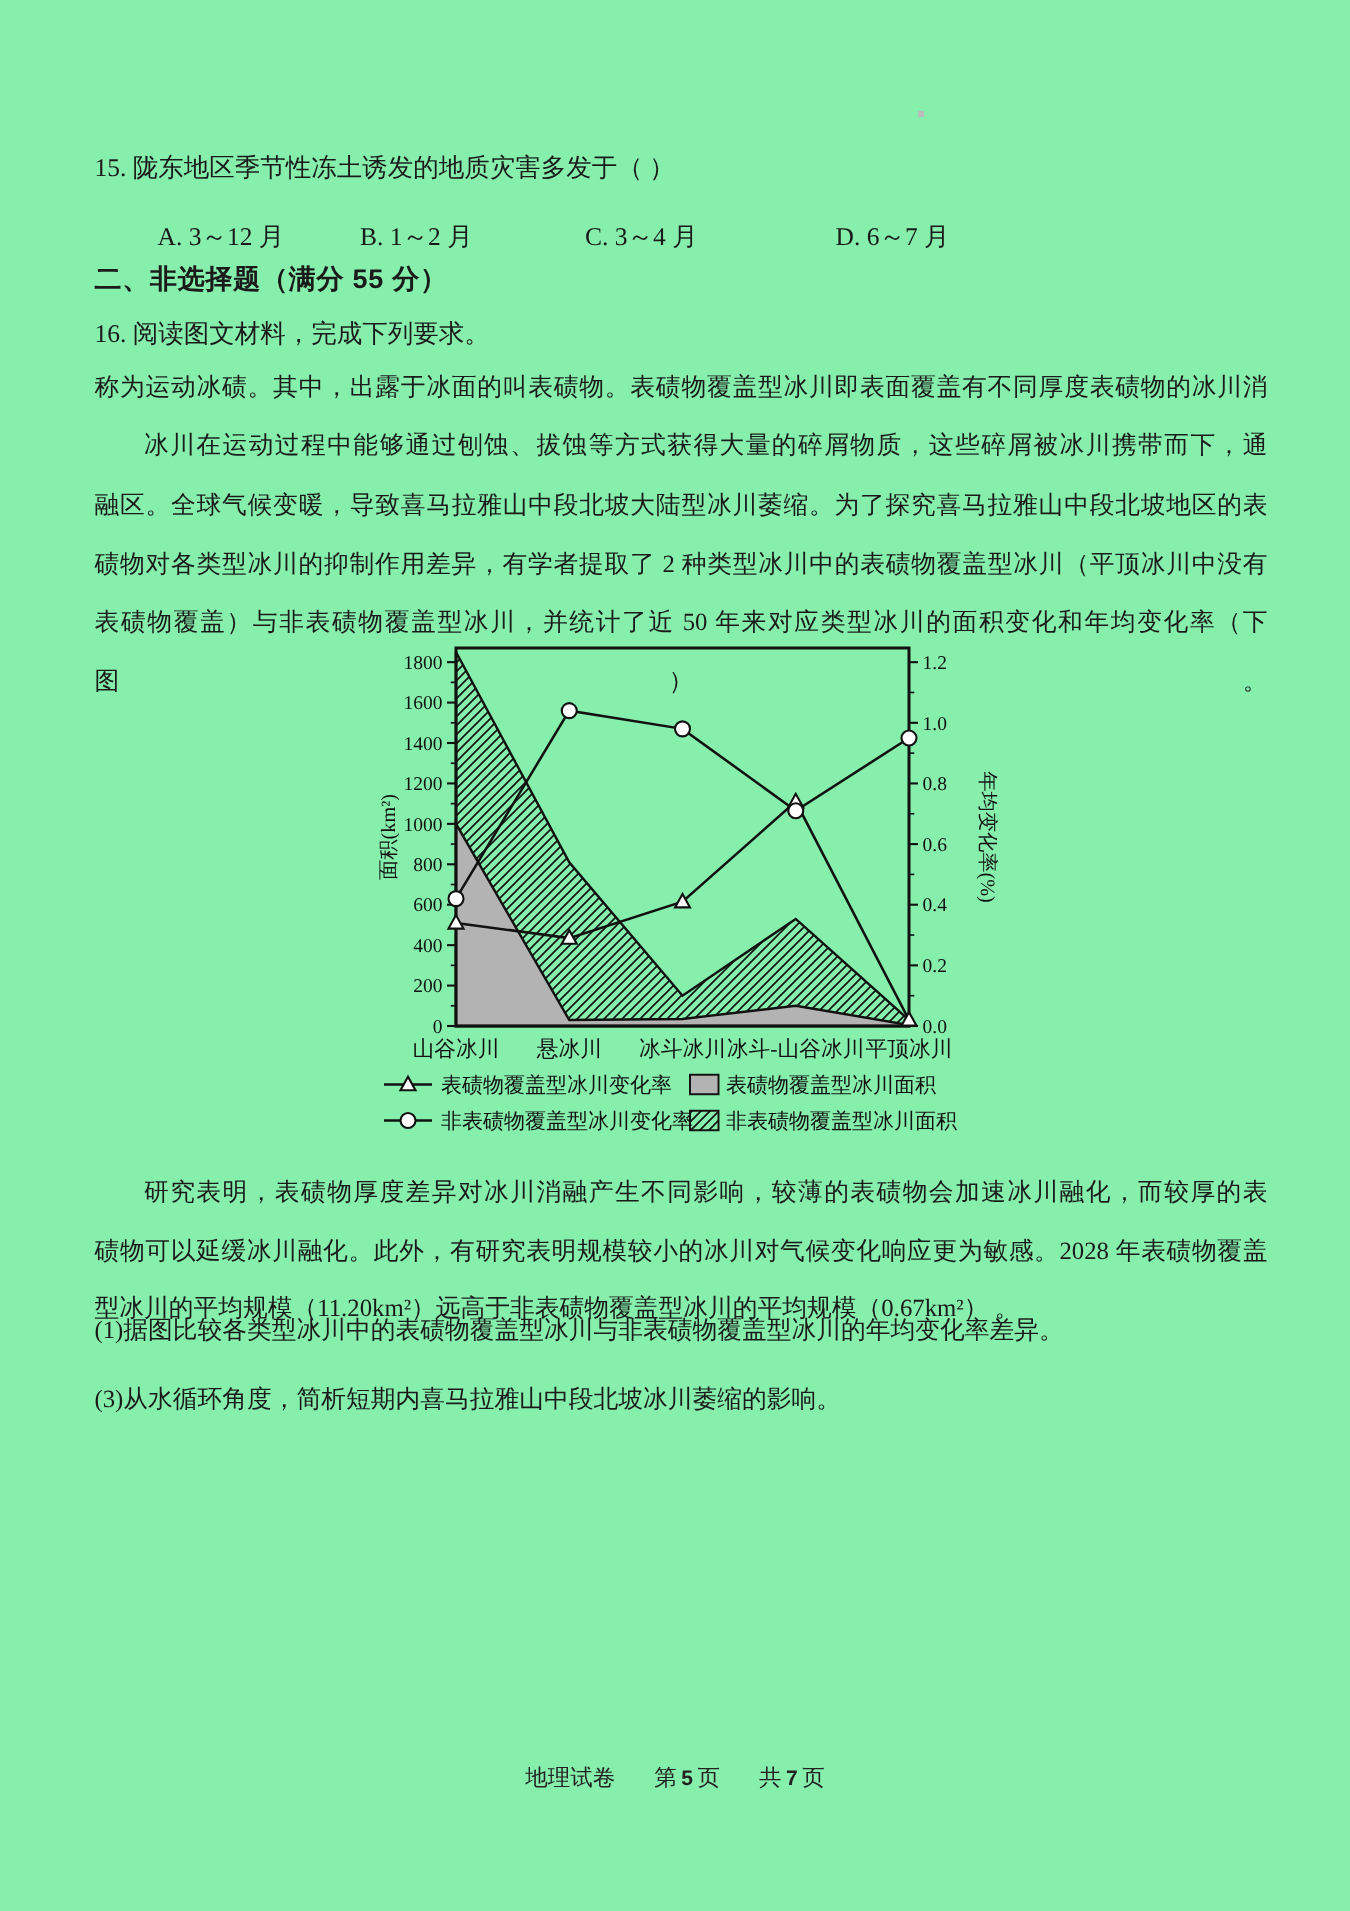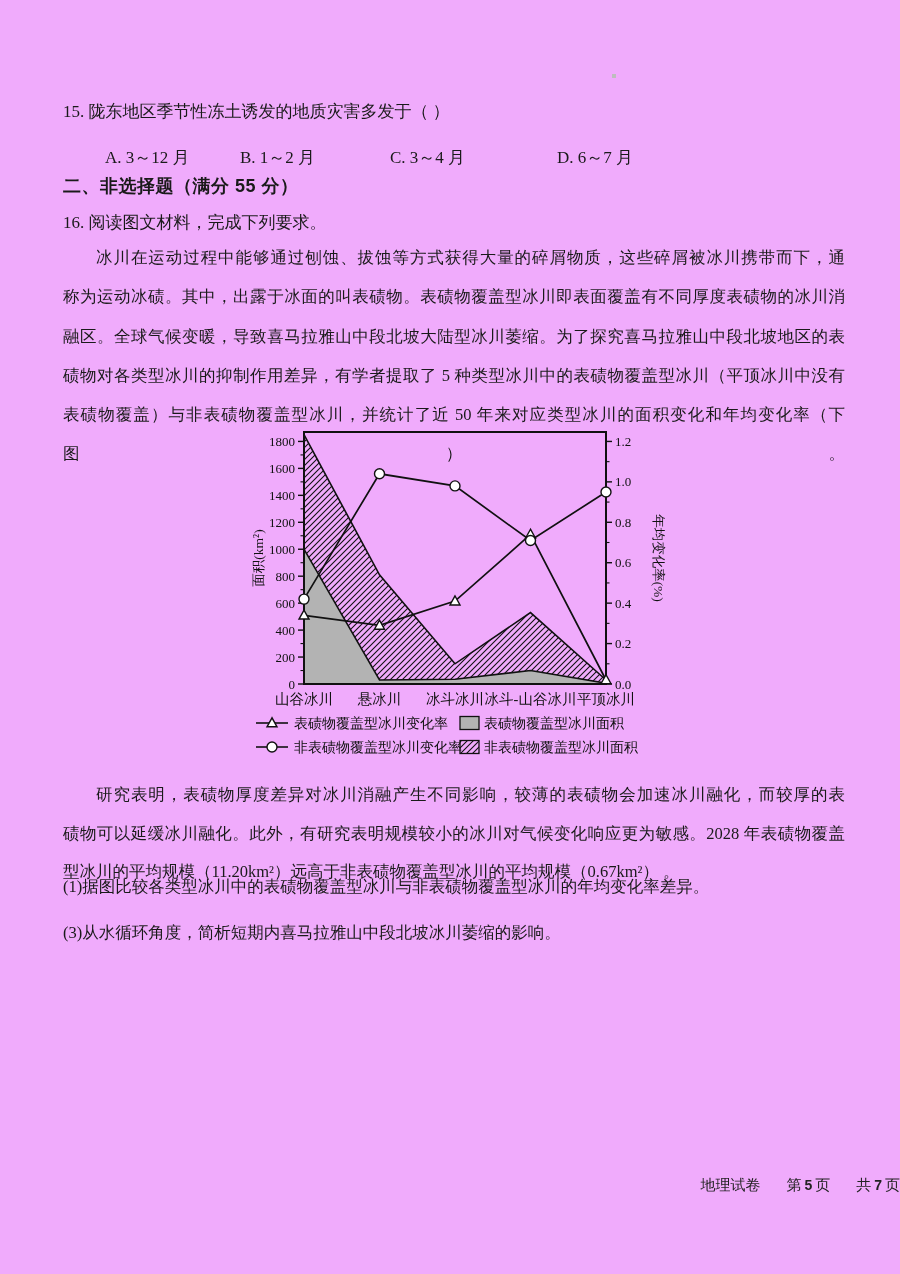--- a/index.html
+++ b/index.html
@@ -1,17 +1,17 @@
 <!DOCTYPE html>
 <html><head>
 <meta charset="utf-8">
 <style>
   html,body{margin:0;padding:0;background:#ffffff;}
   .page{
-    position:relative;width:900px;height:1274px;background:#f0abfc;overflow:hidden;
+    position:relative;width:900px;height:1274px;background:#86efac;overflow:hidden;
     font-family:"Liberation Serif","DejaVu Serif",serif;color:#1a1a1a;
   }
   .abs{position:absolute;}
   #speck{left:612px;top:74px;width:4px;height:4px;background:#bdbdbd;}
   #q15{left:63px;top:100px;font-size:17px;white-space:nowrap;}
   #options{left:63px;top:146px;width:782px;height:26px;font-size:17px;}
   #options span{position:absolute;white-space:nowrap;}
   #opt-a{left:42px;} #opt-b{left:177px;} #opt-c{left:327px;} #opt-d{left:494px;}
   #section-header{
     left:63px;top:174px;font-family:"Liberation Sans","DejaVu Sans",sans-serif;
@@ -23,21 +23,21 @@
   #para1 .pline{line-height:39.3px;}
   #para2{top:776px;}
   #para2 .pline{line-height:38.6px;}
   .pline{text-align:justify;text-align-last:justify;text-justify:inter-character;}
   .pline.noj{text-align:right;text-align-last:left;}
   .pline.ind{text-indent:2em;}
   #figure{left:248px;top:420px;width:420px;height:340px;}
   #figure svg{font-family:"Liberation Serif","DejaVu Serif",serif;fill:#111;}
   #subqs{left:63px;top:858px;width:782px;font-size:16.5px;}
   #subqs .sq{line-height:34.4px;white-space:nowrap;margin-top:12px;}
-  #footer{left:0;top:1176px;width:900px;text-align:right;font-size:15px;color:#222;}
+  #footer{left:0;top:1176px;width:900px;text-align:center;font-size:15px;color:#222;}
   #footer .gap{display:inline-block;width:26px;}
   #footer b{font-family:"Liberation Sans","DejaVu Sans",sans-serif;font-size:14px;padding:0 3px;}
 </style>
 </head>
 <body>
 
 <div class="page">
 
   <div class="abs" id="speck"></div>
 
@@ -48,24 +48,24 @@
     <span id="opt-b">B. 1～2 月</span>
     <span id="opt-c">C. 3～4 月</span>
     <span id="opt-d">D. 6～7 月</span>
   </div>
 
   <div class="abs" id="section-header">二、非选择题（满分 55 分）</div>
 
   <div class="abs" id="q16-intro">16. 阅读图文材料，完成下列要求。</div>
 
   <div class="abs para" id="para1">
+    <div class="pline">称为运动冰碛。其中，出露于冰面的叫表碛物。表碛物覆盖型冰川即表面覆盖有不同厚度表碛物的冰川消</div>
     <div class="pline ind">冰川在运动过程中能够通过刨蚀、拔蚀等方式获得大量的碎屑物质，这些碎屑被冰川携带而下，通</div>
-    <div class="pline">称为运动冰碛。其中，出露于冰面的叫表碛物。表碛物覆盖型冰川即表面覆盖有不同厚度表碛物的冰川消</div>
     <div class="pline">融区。全球气候变暖，导致喜马拉雅山中段北坡大陆型冰川萎缩。为了探究喜马拉雅山中段北坡地区的表</div>
-    <div class="pline">碛物对各类型冰川的抑制作用差异，有学者提取了 5 种类型冰川中的表碛物覆盖型冰川（平顶冰川中没有</div>
+    <div class="pline">碛物对各类型冰川的抑制作用差异，有学者提取了 2 种类型冰川中的表碛物覆盖型冰川（平顶冰川中没有</div>
     <div class="pline">表碛物覆盖）与非表碛物覆盖型冰川，并统计了近 50 年来对应类型冰川的面积变化和年均变化率（下图）。</div>
   </div>
 
   <div class="abs" id="figure"><svg viewBox="0 0 420 340" width="420" height="340">
         <defs>
           <pattern id="hatch" patternUnits="userSpaceOnUse" width="6" height="6">
             <path d="M0,6 l6,-6 M-1.5,1.5 l3,-3 M4.5,7.5 l3,-3" stroke="#111111" stroke-width="1.1" fill="none"></path>
           </pattern>
         </defs>
         <polygon points="56,264 56.0,14.7 131.5,154.8 207.0,243.8 282.5,192.6 358.0,260.0 358,264" fill="url(#hatch)" stroke="#111111" stroke-width="1.6"></polygon>

